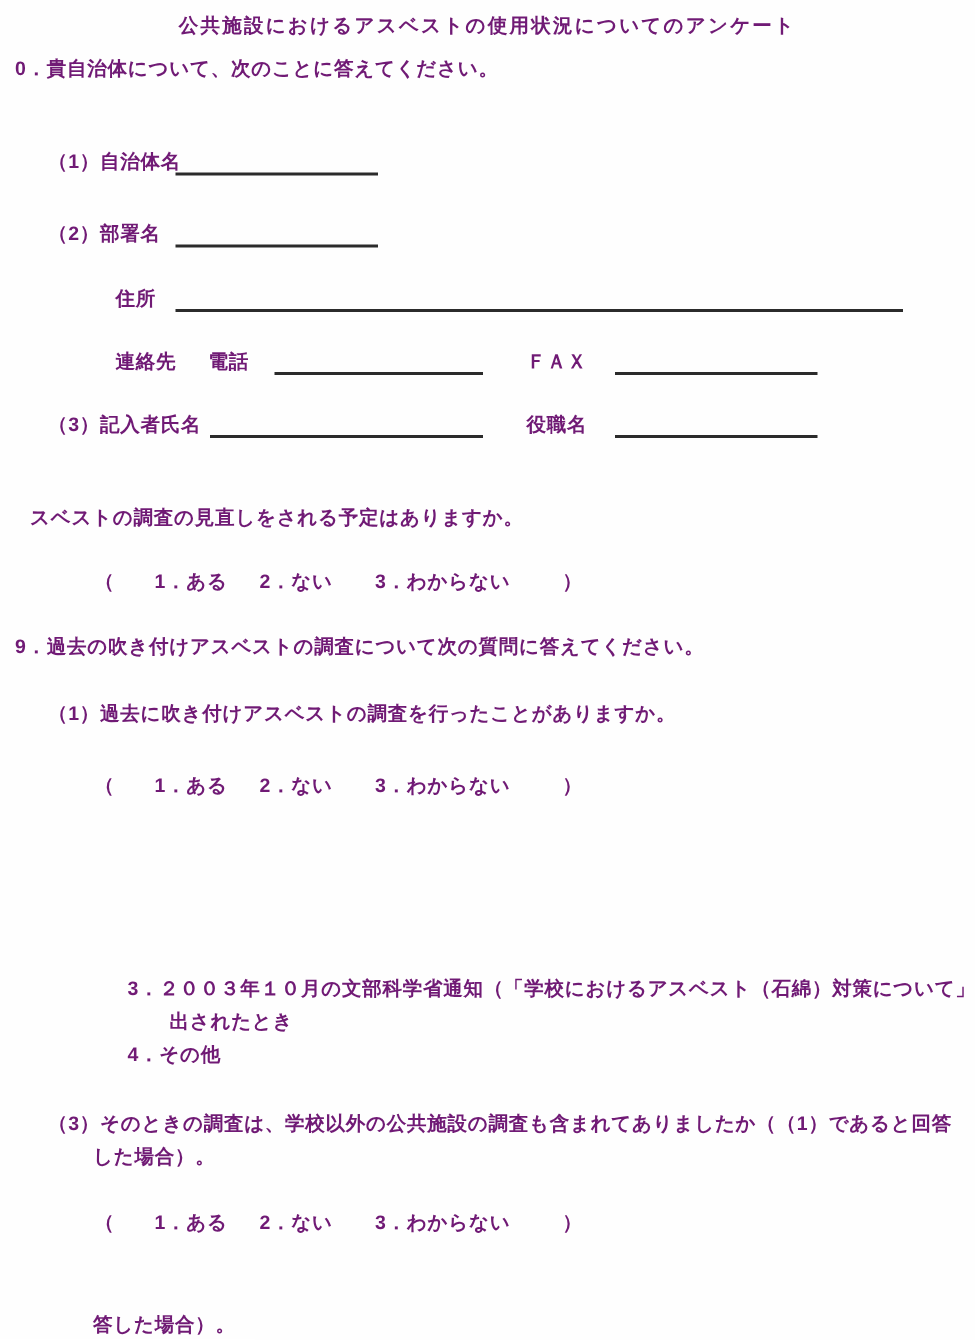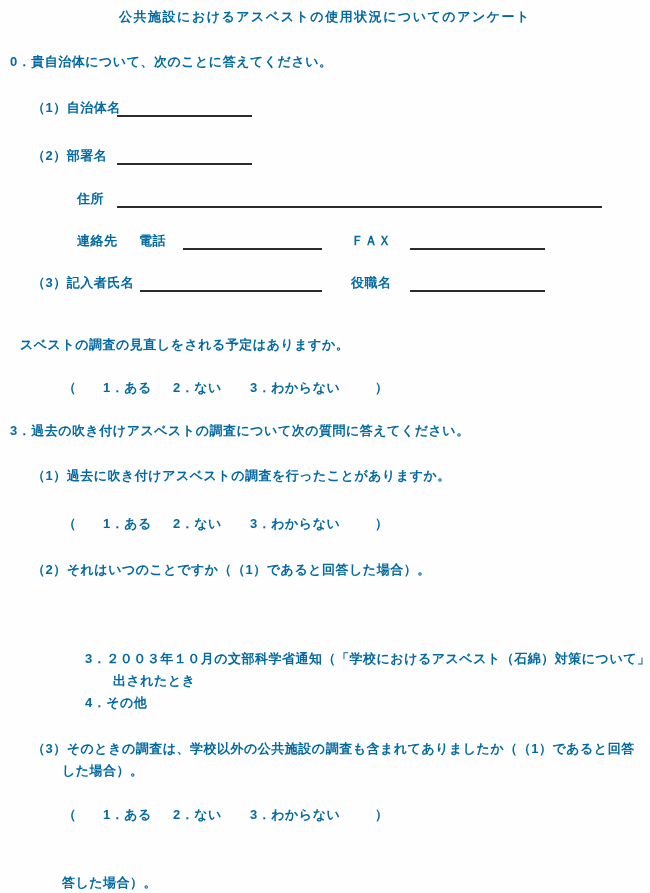--- a/index.html
+++ b/index.html
@@ -1,40 +1,40 @@
 <!DOCTYPE html>
 <html><head>
 <meta charset="utf-8">
 <style>
   html,body{margin:0;padding:0;background:#ffffff;}
   .sheet{
     position:relative;
     width:650px;
     height:893px;
     background:#fefefe;
-    color:#0369a1;
+    color:#701a75;
     font-family:"Liberation Sans","DejaVu Sans",sans-serif;
     font-weight:700;
     font-size:13px;
     line-height:17px;
     letter-spacing:0.5px;
     overflow:hidden;
   }
   .t{position:absolute;white-space:nowrap;}
   .title{left:0;right:0;top:8px;text-align:center;letter-spacing:1.5px;}
   .blank{position:absolute;height:15px;border-bottom:2px solid #2b2b2b;}
 </style>
 </head>
 <body>
 
 <div class="sheet">
 
   <div class="t title">公共施設におけるアスベストの使用状況についてのアンケート</div>
 
-  <div class="t" style="left:10px;top:53px">0．貴自治体について、次のことに答えてください。</div>
+  <div class="t" style="left:10px;top:37px">0．貴自治体について、次のことに答えてください。</div>
 
   <div class="t" style="left:32px;top:99px">（1）自治体名</div>
   <div class="blank" style="left:117px;top:100px;width:135px"></div>
 
   <div class="t" style="left:32px;top:147px">（2）部署名</div>
   <div class="blank" style="left:117px;top:148px;width:135px"></div>
 
   <div class="t" style="left:77px;top:190px">住所</div>
   <div class="blank" style="left:117px;top:191px;width:485px"></div>
 
@@ -52,33 +52,32 @@
   <div class="t" style="left:20px;top:336px">スベストの調査の見直しをされる予定はありますか。</div>
 
   <div>
     <span class="t" style="left:63px;top:379px">（</span>
     <span class="t" style="left:103px;top:379px">1．ある</span>
     <span class="t" style="left:173px;top:379px">2．ない</span>
     <span class="t" style="left:250px;top:379px">3．わからない</span>
     <span class="t" style="left:375px;top:379px">）</span>
   </div>
 
-  <div class="t" style="left:10px;top:422px">3．過去の吹き付けアスベストの調査について次の質問に答えてください。</div>
+  <div class="t" style="left:10px;top:422px">9．過去の吹き付けアスベストの調査について次の質問に答えてください。</div>
 
   <div class="t" style="left:32px;top:467px">（1）過去に吹き付けアスベストの調査を行ったことがありますか。</div>
 
   <div>
     <span class="t" style="left:63px;top:515px">（</span>
     <span class="t" style="left:103px;top:515px">1．ある</span>
     <span class="t" style="left:173px;top:515px">2．ない</span>
     <span class="t" style="left:250px;top:515px">3．わからない</span>
     <span class="t" style="left:375px;top:515px">）</span>
   </div>
 
-  <div class="t" style="left:32px;top:561px">（2）それはいつのことですか（（1）であると回答した場合）。</div>
 
   <div class="t" style="left:85px;top:650px">3．２００３年１０月の文部科学省通知（「学校におけるアスベスト（石綿）対策について」が</div>
   <div class="t" style="left:113px;top:672px">出されたとき</div>
   <div class="t" style="left:85px;top:694px">4．その他</div>
 
   <div class="t" style="left:32px;top:740px">（3）そのときの調査は、学校以外の公共施設の調査も含まれてありましたか（（1）であると回答</div>
   <div class="t" style="left:62px;top:762px">した場合）。</div>
 
   <div>
     <span class="t" style="left:63px;top:806px">（</span>

